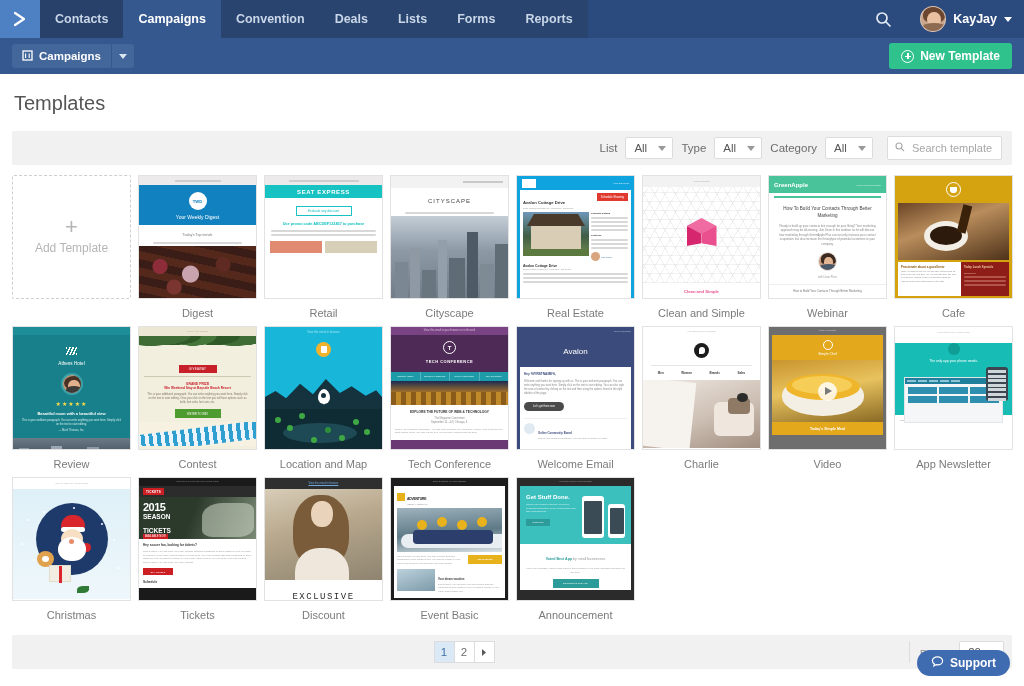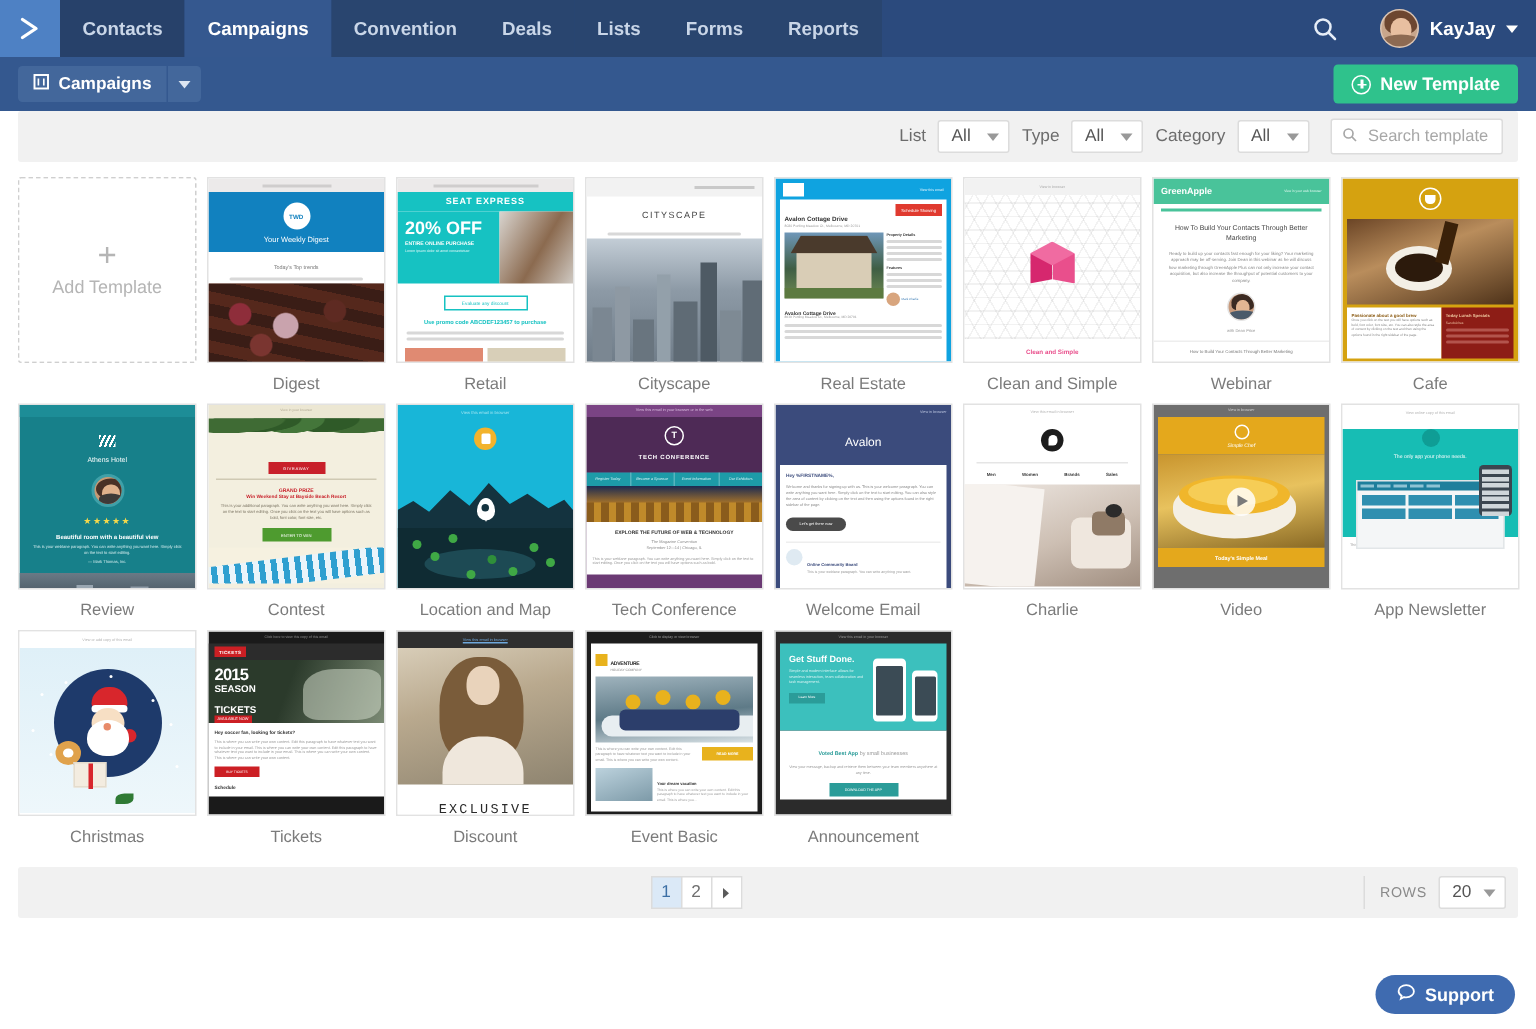--- a/index.html
+++ b/index.html
@@ -475,20 +475,21 @@
       <span class="caret"></span>
     </div>
   </div>
   <button class="newtpl">
     <span class="plusicon"></span>
     <span>New Template</span>
   </button>
 </div>
 
 <div class="page">
+  <h1 class="title">Templates</h1>
 
   <div class="filterbar">
     <span class="flabel">List</span>
     <div class="fselect">
       <span>All</span>
       <span class="caret"></span>
     </div>
     <span class="flabel">Type</span>
     <div class="fselect">
       <span>All</span>
@@ -541,28 +542,20 @@
       </div>
       <div class="cap">Digest</div>
     </div>
 
     <div class="cell">
       <div class="thumb">
         <div class="pre">
             <i style="width:70px"></i>
           </div>
         <div class="rt-h">SEAT EXPRESS</div>
-        <div class="rt-hero">
-          <div class="rt-off">
-            <b>20% OFF</b>
-            <div class="s1">ENTIRE ONLINE PURCHASE</div>
-            <div style="font-size:2.4px;opacity:.85;margin-top:2px;">Lorem ipsum dolor sit amet consectetuer</div>
-          </div>
-          <div class="rt-pic"></div>
-        </div>
         <div class="rt-btn">Evaluate any discount</div>
         <div class="rt-nd">Use promo code ABCDEF123457 to purchase</div>
         <div class="ln" style="margin-top:4px;"></div>
           <div class="ln"></div>
         <div class="rt-two">
             <i style="background:#e08a72"></i>
             <i style="background:#d8cfb8"></i>
           </div>
       </div>
       <div class="cap">Retail</div>

